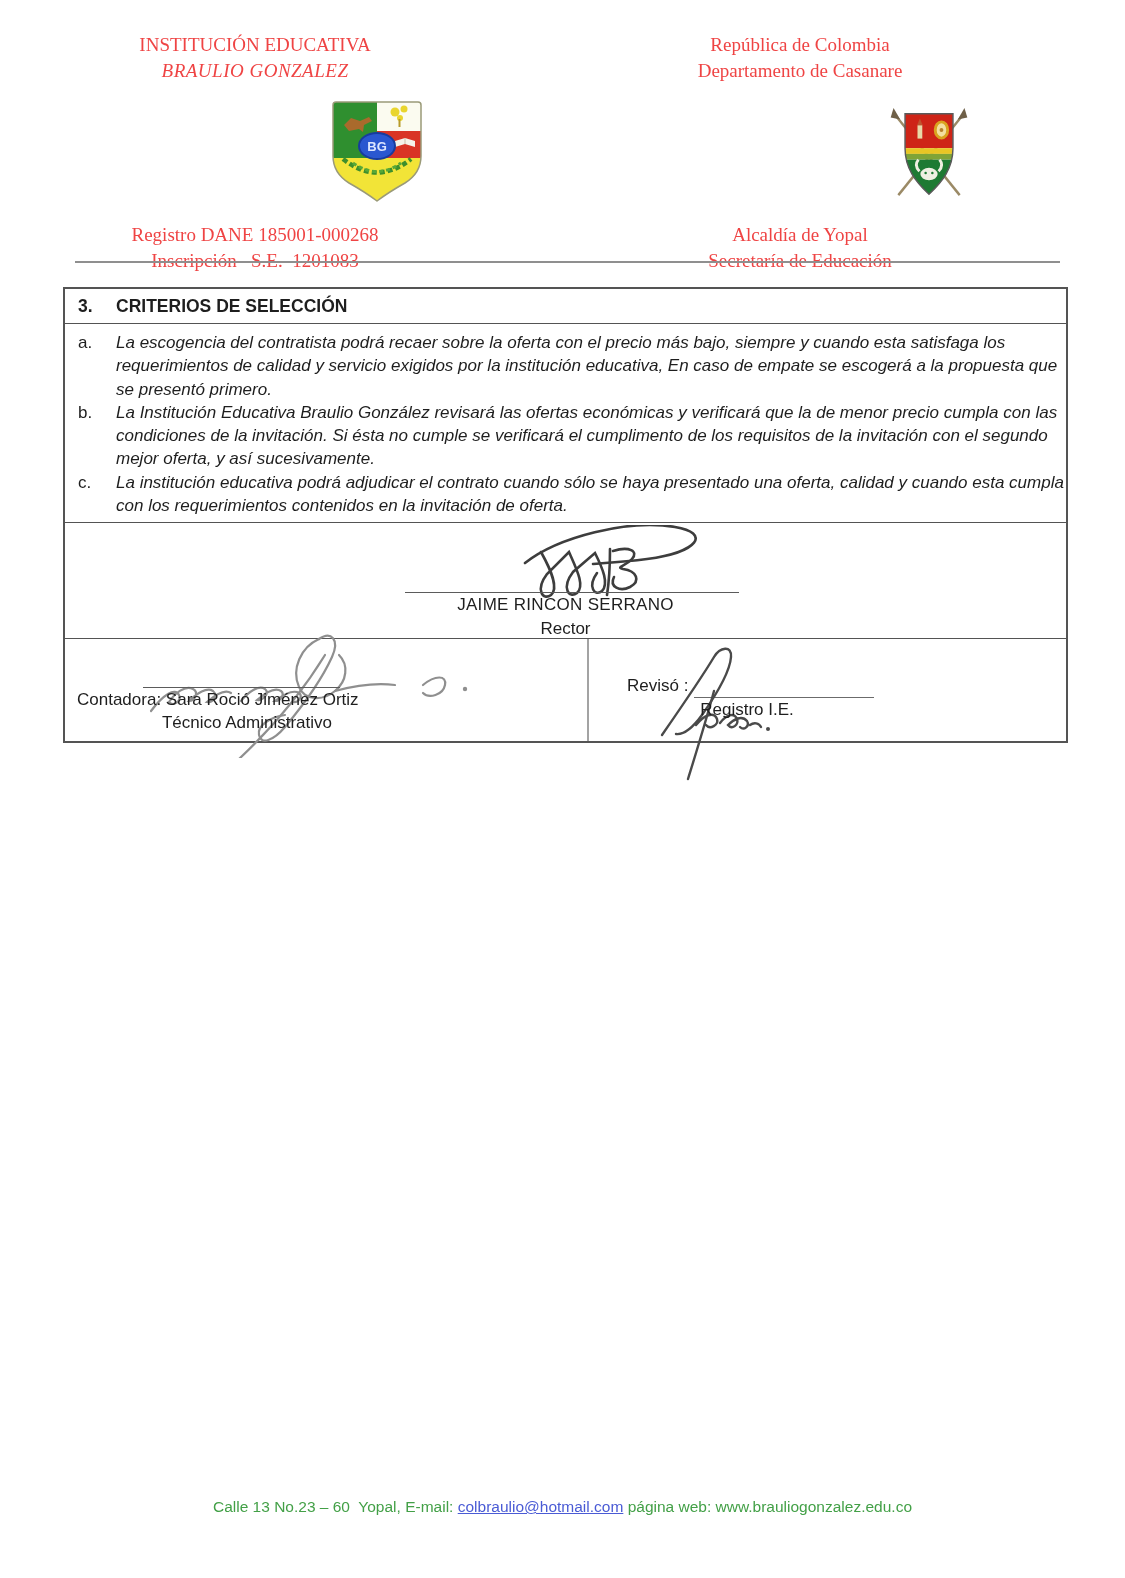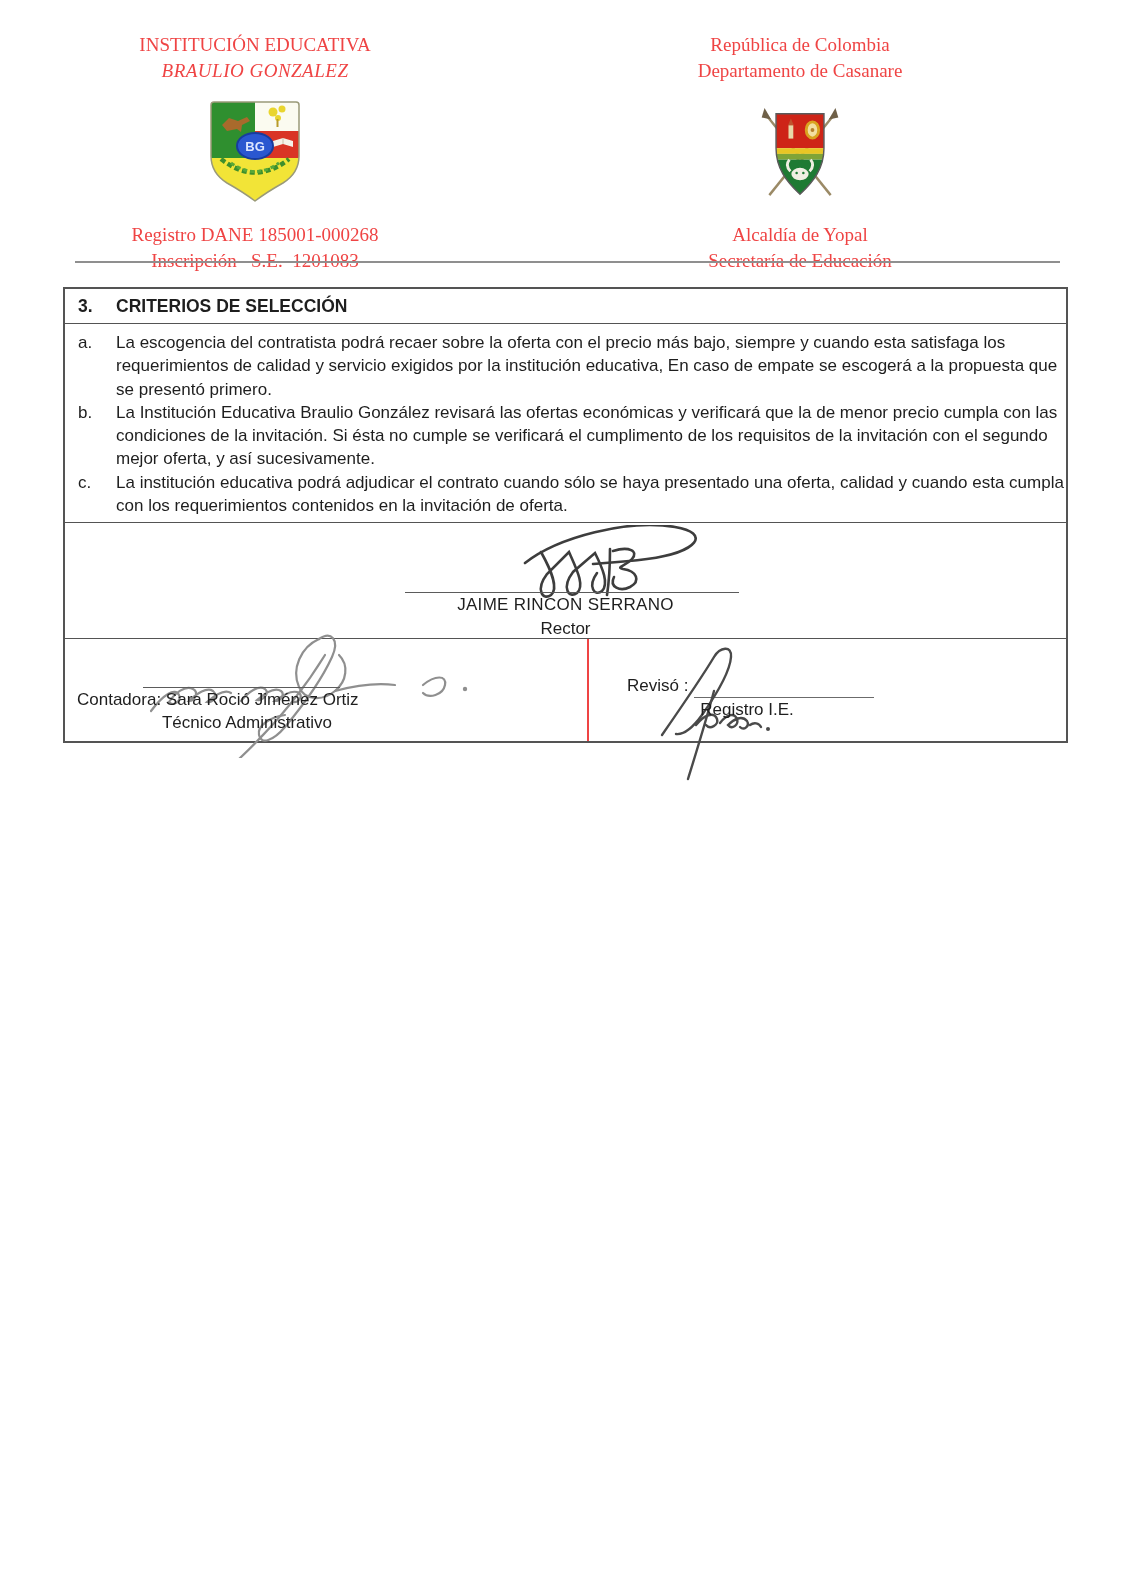--- a/index.html
+++ b/index.html
@@ -4,41 +4,41 @@
 <style>
   html,body{margin:0;padding:0;background:#ffffff;}
   .page{position:relative;width:1125px;height:1578px;background:#fff;overflow:hidden;
         font-family:"Liberation Sans",sans-serif;color:#1e1e1e;}
   
   .hcol{position:absolute;text-align:center;font-family:"Liberation Serif",serif;
         font-size:19px;line-height:26px;color:#ef4444;}
   .hcol-left{top:32px;left:85px;width:340px;}
   .hcol-right{top:32px;left:625px;width:350px;}
   .brand{font-weight:normal;font-style:italic;letter-spacing:.5px;}
-  .crest-wrap{height:132px;display:flex;align-items:center;justify-content:center;margin:2px 0 4px 0;}
+  .crest-wrap{height:132px;display:flex;align-items:center;justify-content:flex-end;margin:2px 0 4px 0;}
   .keep-space{white-space:pre-wrap;}
   .hrule{position:absolute;top:261px;left:75px;width:985px;height:2px;background:#8f8f8f;}
   
   .doc-table{position:absolute;top:287px;left:63px;width:1005px;border:2px solid #545454;box-sizing:border-box;}
   .t-row{box-sizing:border-box;border-bottom:1.5px solid #545454;}
   .t-row:last-child{border-bottom:none;}
   .row-title{height:35px;display:flex;align-items:center;font-weight:bold;font-size:17.5px;}
   .row-title .sec-no{width:38px;padding-left:13px;box-sizing:content-box;}
   .row-items{height:199px;padding-top:7px;font-size:17px;line-height:23.3px;}
   .item{display:flex;}
   .item-letter{width:38px;padding-left:13px;flex:none;}
-  .item-text{flex:1;}
+  .item-text{flex:1;font-style:italic;}
   .row-rector{height:116px;position:relative;font-size:17px;}
   .sig-line{position:absolute;border-top:1.8px solid #5b5b5b;}
   .rector-line{left:340px;top:69px;width:334px;}
   .rector-name{position:absolute;top:72px;left:0;width:100%;text-align:center;letter-spacing:.3px;}
   .rector-title{position:absolute;top:96px;left:0;width:100%;text-align:center;}
   .row-bottom{height:102px;display:flex;}
   .cell-left{width:522px;position:relative;flex:none;}
-  .cell-right{flex:1;border-left:2px solid #ef4444;position:relative;}
+  .cell-right{flex:1;border-left:2px solid #a3a3a3;position:relative;}
   .proy-line{left:78px;top:48px;width:197px;}
   .proy-text{position:absolute;left:12px;top:51px;font-size:17px;}
   .proy-title{position:absolute;left:82px;top:74px;width:200px;text-align:center;font-size:17px;}
   .rev-label{position:absolute;left:38px;top:37px;font-size:17px;}
   .rev-line{left:105px;top:58px;width:180px;border-top-color:#6b6b6b;}
   .rev-title{position:absolute;left:73px;top:61px;width:170px;text-align:center;font-size:17px;}
   .sig-svg{position:absolute;pointer-events:none;}
   
   .footer{position:absolute;top:1498px;left:0;width:100%;text-align:center;
           font-size:15.5px;color:#43A047;}
@@ -192,14 +192,17 @@
             <path d="M70 52 C62 82 52 114 44 140"></path>
             <circle cx="124" cy="90" r="2" fill="#4a4a4a" stroke="none"></circle>
           </g>
         </svg>
         <div class="rev-title">Registro I.E.</div>
       </div>
 
     </div>
   </div>
 
+  <div class="footer">
+    <span class="keep-space">Calle 13 No.23 – 60  Yopal, E-mail: </span><a href="#">colbraulio@hotmail.com</a><span class="keep-space"> página web: www.brauliogonzalez.edu.co</span>
+  </div>
 
 </div>
 
 </body></html>

